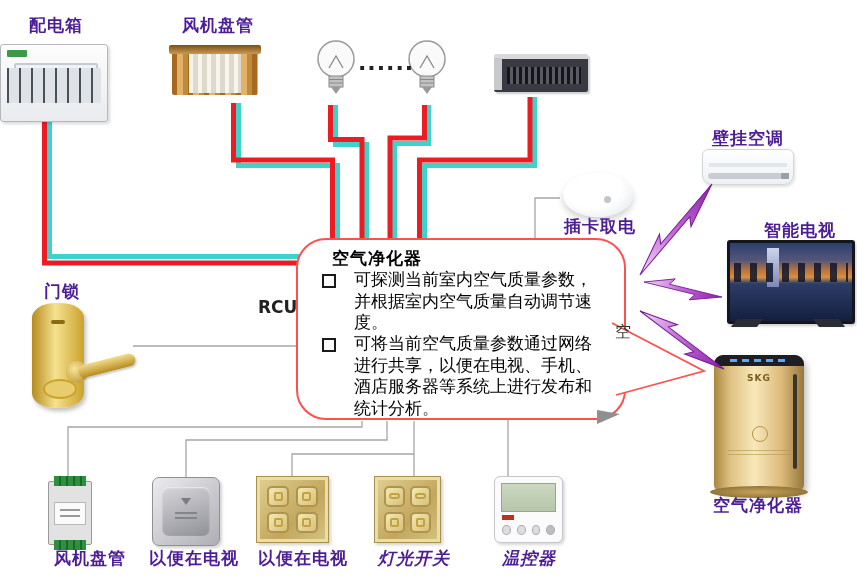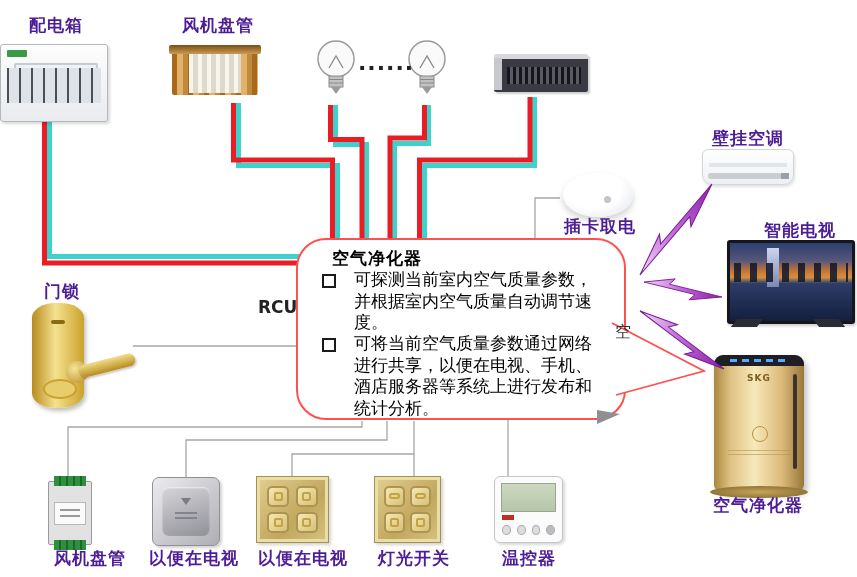--- a/index.html
+++ b/index.html
@@ -287,33 +287,33 @@
   <div class="dev-label" style="left:258px;top:547px;width:76px;">以便在电视</div>
 
   <div class="dev goldpanel" style="left:374px;top:476px;width:65px;height:65px;">
     <span class="btn-grid">
       <span class="gbtn wide"></span>
       <span class="gbtn wide"></span>
       <span class="gbtn"></span>
       <span class="gbtn"></span>
     </span>
   </div>
-  <div class="dev-label" style="left:376px;top:547px;width:76px;">灯光开关</div>
+  <div class="dev-label" style="left:376px;top:547px;width:76px;font-style:italic;">灯光开关</div>
 
   <div class="dev thermo" style="left:494px;top:476px;width:67px;height:65px;">
     <span class="lcd"></span>
     <span class="red"></span>
     <span class="btns">
         <i></i>
         <i></i>
         <i></i>
         <i></i>
       </span>
   </div>
-  <div class="dev-label" style="left:498px;top:547px;width:62px;">温控器</div>
+  <div class="dev-label" style="left:498px;top:547px;width:62px;font-style:italic;">温控器</div>
 
   <div class="magnet-arrow"></div>
 
   <div class="dev purifier" style="left:714px;top:355px;width:90px;height:136px;">
     <span class="top">
       <span class="lights"></span>
     </span>
     <span class="brand">SKG</span>
     <span class="emblem"></span>
     <span class="fine"></span>

